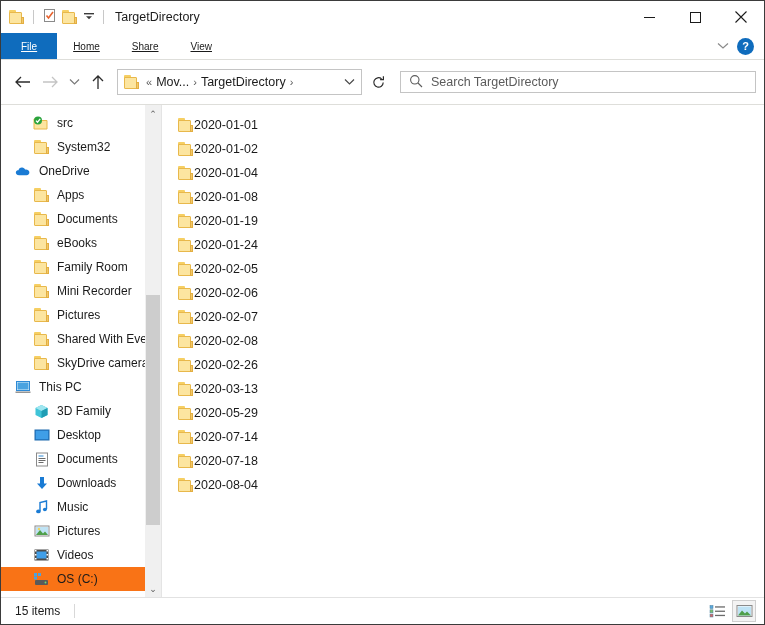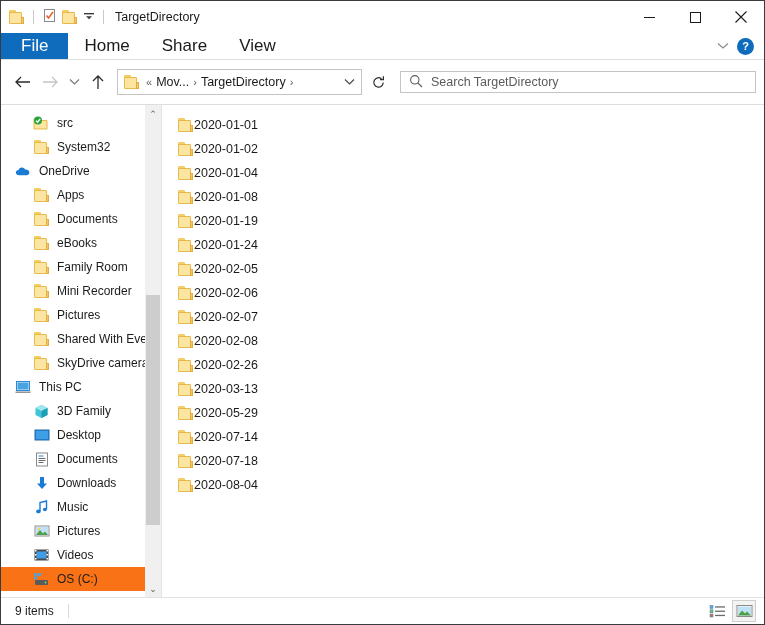--- a/index.html
+++ b/index.html
@@ -20,21 +20,21 @@
   .winbtns{margin-left:auto;display:flex;height:32px;}
   .winbtn{width:46px;height:32px;display:flex;align-items:center;justify-content:center;}
   .winbtn svg{display:block;}
   
   .folder{position:relative;width:16px;height:14px;display:inline-block;vertical-align:middle;}
   .folder .tab{position:absolute;left:0;top:0;width:7px;height:3px;background:#f6cf63;border-radius:1px 1px 0 0;}
   .folder .body{position:absolute;left:0;top:2px;width:13px;height:12px;background:#fce5a0;border:1px solid #e8b84b;box-sizing:border-box;border-radius:0 1px 1px 1px;}
   .folder .fold{position:absolute;right:1px;bottom:0;width:3px;height:7px;background:#f3c969;border:1px solid #e2ae42;box-sizing:border-box;}
   
   .ribbon{height:26px;display:flex;align-items:stretch;border-bottom:1px solid #dededa;background:#fff;flex:0 0 auto;}
-  .rtab{display:flex;align-items:center;padding:0 16px;font-size:17px;color:#1b1b1b;}
+  .rtab{display:flex;align-items:center;padding:0 16px;font-size:10px;color:#1b1b1b;text-decoration:underline;}
   .rtab.file{background:#0f6cbd;color:#fff;font-weight:400;padding:0 20px;}
   .ribbon-right{margin-left:auto;display:flex;align-items:center;gap:8px;padding-right:10px;}
   .helpbtn{width:17px;height:17px;border-radius:50%;background:#0f6cbd;color:#fff;font-size:11px;font-weight:bold;display:flex;align-items:center;justify-content:center;}
   
   .addrbar{height:44px;display:flex;align-items:center;padding:0 8px;gap:2px;background:#fff;flex:0 0 auto;}
   .navbtn{width:26px;height:26px;display:flex;align-items:center;justify-content:center;color:#3b3b3b;}
   .navbtn.disabled{color:#c4c4c4;}
   .navbtn.small{width:18px;}
   .crumbbox{
     flex:0 0 auto;width:245px;height:26px;border:1px solid #c4c4c4;background:#fff;
@@ -570,21 +570,21 @@
               <i class="fold"></i>
             </span>
           <span>2020-08-04</span>
         </div>
       </div>
     </div>
 
   </div>
 
   <div class="statusbar">
-    <span class="status-text">9 items</span>
+    <span class="status-text">15 items</span>
     <span class="status-divider"></span>
     <div class="viewbtns">
       <div class="viewbtn">
         <svg width="17" height="14" viewBox="0 0 17 14">
           <rect x="1" y="1.5" width="3" height="3" fill="#5aa9dd" stroke="#4a7fa0" stroke-width="0.5"></rect>
           <rect x="1" y="5.8" width="3" height="3" fill="#7bbf6a" stroke="#4a7fa0" stroke-width="0.5"></rect>
           <rect x="1" y="10" width="3" height="3" fill="#d06a6a" stroke="#4a7fa0" stroke-width="0.5"></rect>
           <rect x="6" y="2.3" width="10" height="1.3" fill="#6b6b6b"></rect>
           <rect x="6" y="6.6" width="10" height="1.3" fill="#6b6b6b"></rect>
           <rect x="6" y="10.8" width="10" height="1.3" fill="#6b6b6b"></rect>

